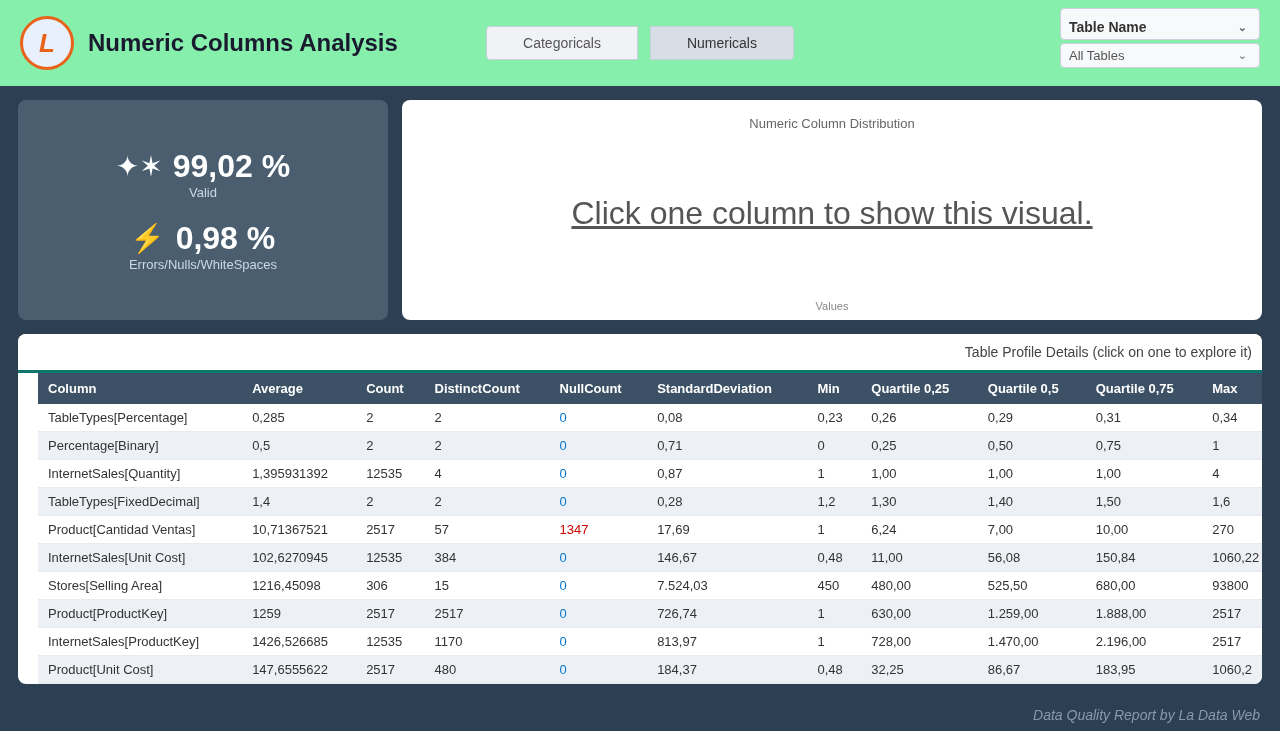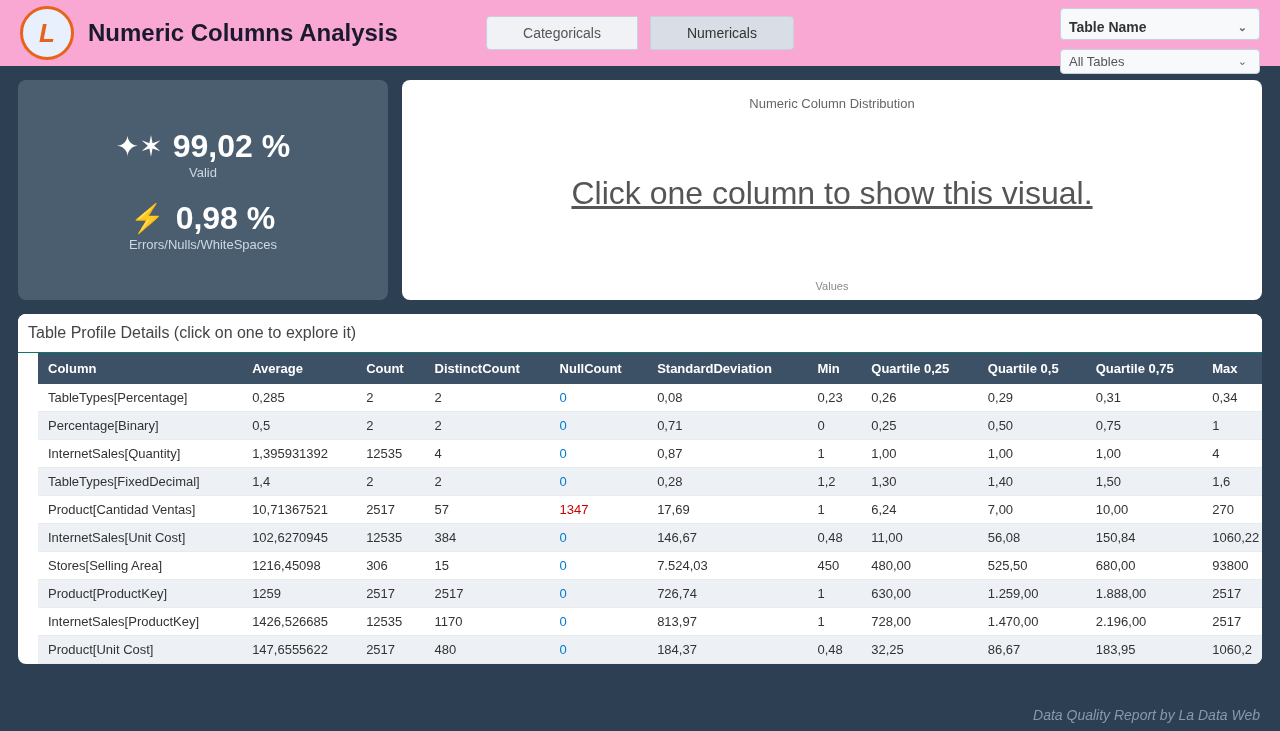--- a/index.html
+++ b/index.html
@@ -7,24 +7,24 @@
       font-family: 'Segoe UI', Arial, sans-serif;
       background: #2d3f52;
       width: 1280px;
       min-height: 731px;
       position: relative;
       overflow: hidden;
     }
 
     
     .header {
-      background: #f9a8d4;
-      display: flex;
-      align-items: center;
-      height: 66px;
+      background: #86efac;
+      display: flex;
+      align-items: center;
+      height: 86px;
       padding: 0 20px;
       position: relative;
     }
 
     .logo-container {
       display: flex;
       align-items: center;
       gap: 14px;
     }
 
@@ -115,21 +115,21 @@
       color: #555;
       display: flex;
       align-items: center;
       justify-content: space-between;
       padding: 4px 12px 4px 8px;
       border: 1px solid #c8d0dc;
       border-radius: 4px;
       background: #f8f9fb;
       min-width: 200px;
       cursor: pointer;
-      margin-top: 9px;
+      margin-top: 3px;
     }
 
     .chevron {
       font-size: 11px;
       color: #666;
     }
 
     
     .main-content {
       display: flex;
@@ -216,25 +216,25 @@
 
     
     .table-section {
       margin: 0 18px 10px;
       background: #ffffff;
       border-radius: 8px;
       overflow: hidden;
     }
 
     .table-title {
-      text-align: left;
-      font-size: 16px;
+      text-align: right;
+      font-size: 14px;
       color: #444;
       padding: 10px;
-      border-bottom: 1px solid #0f766e;
+      border-bottom: 3px solid #0f766e;
       background: #fff;
     }
 
     .table-wrapper {
       overflow-x: auto;
       overflow-y: auto;
       max-height: 330px;
       position: relative;
     }
 

